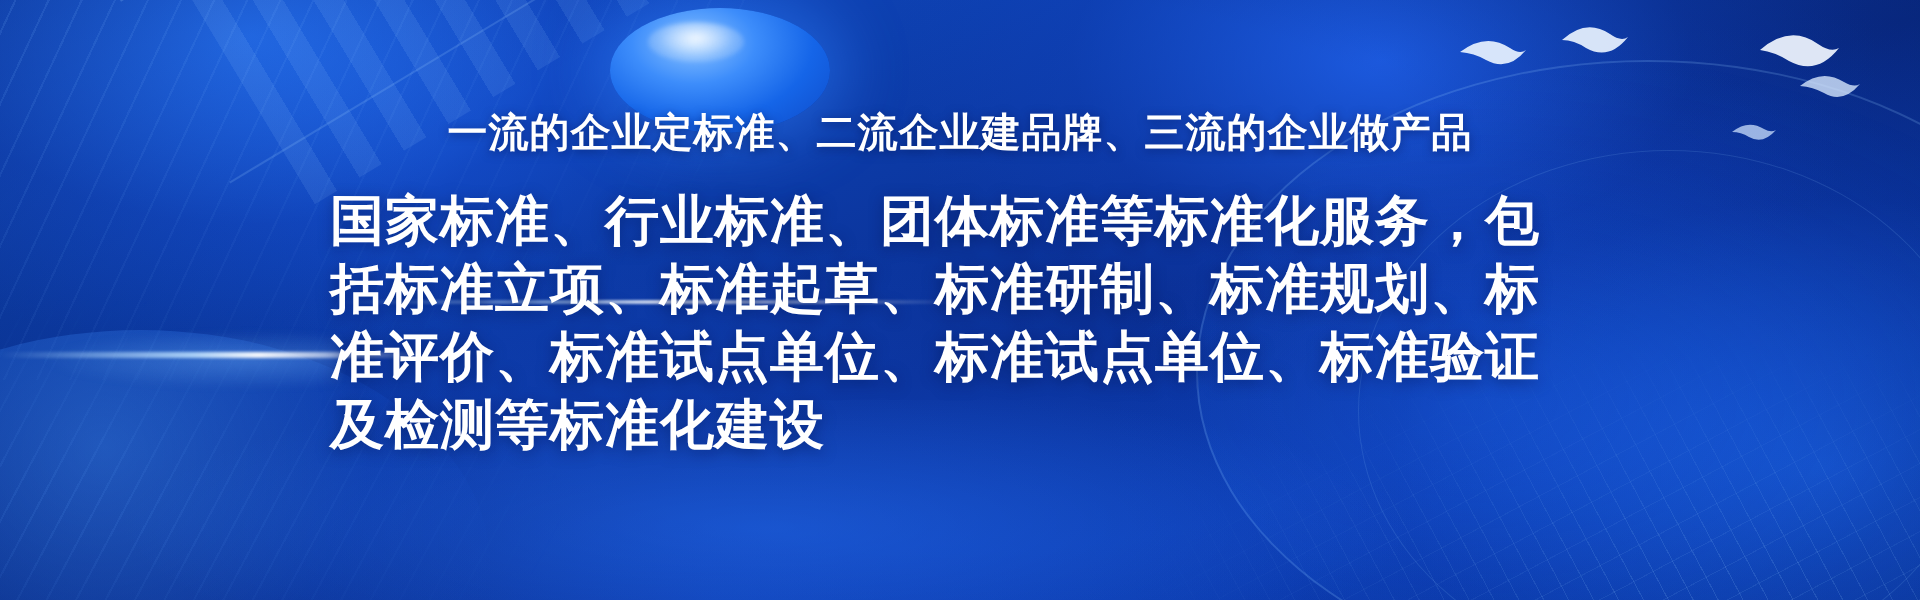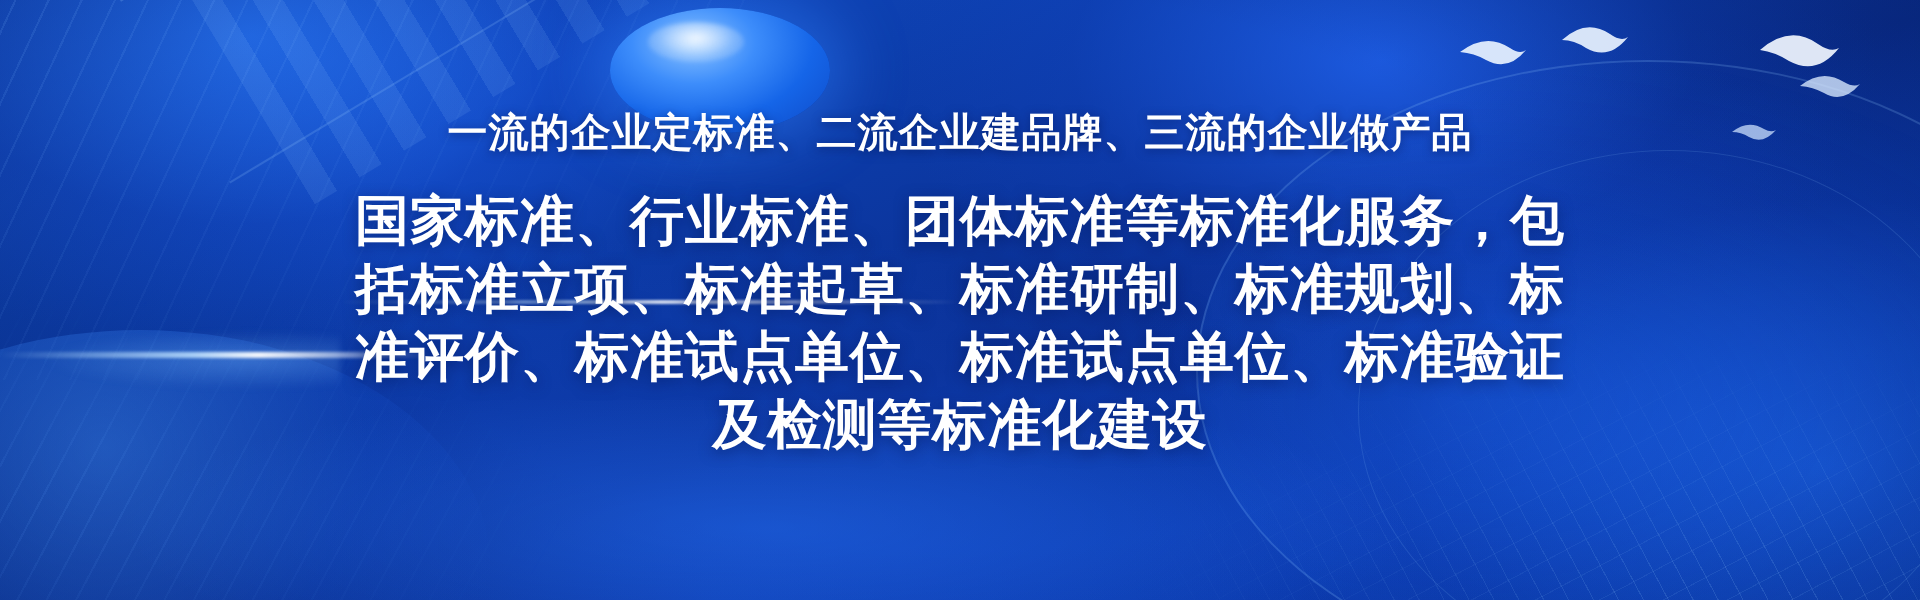--- a/index.html
+++ b/index.html
@@ -130,21 +130,20 @@
     font-size:40px;
     font-weight:bold;
     letter-spacing:1px;
     line-height:1.1;
     text-shadow:0 2px 10px rgba(0,20,80,0.55);
     white-space:nowrap;
   }
   #subtext{
     margin-top:32px;
     width:1260px;
-    text-align:center;
     color:#ffffff;
     font-size:54px;
     font-weight:bold;
     line-height:1.26;
     letter-spacing:1px;
     text-shadow:0 3px 14px rgba(0,20,80,0.5);
   }
 </style>
 </head>
 <body>

